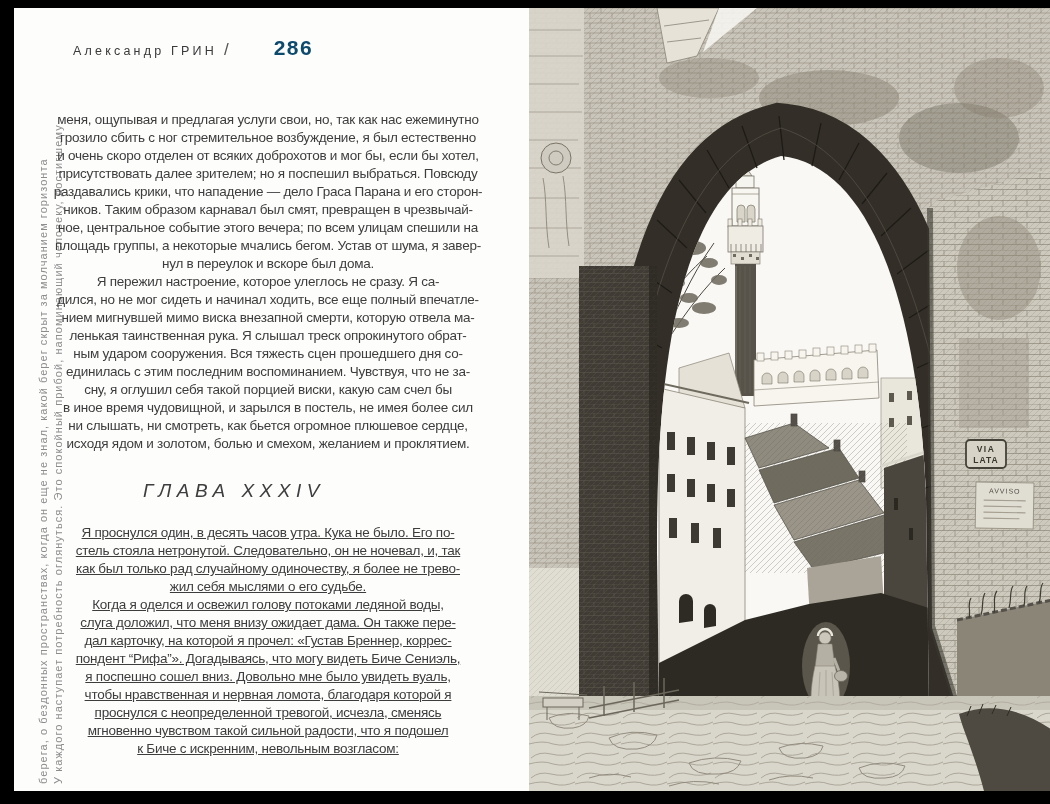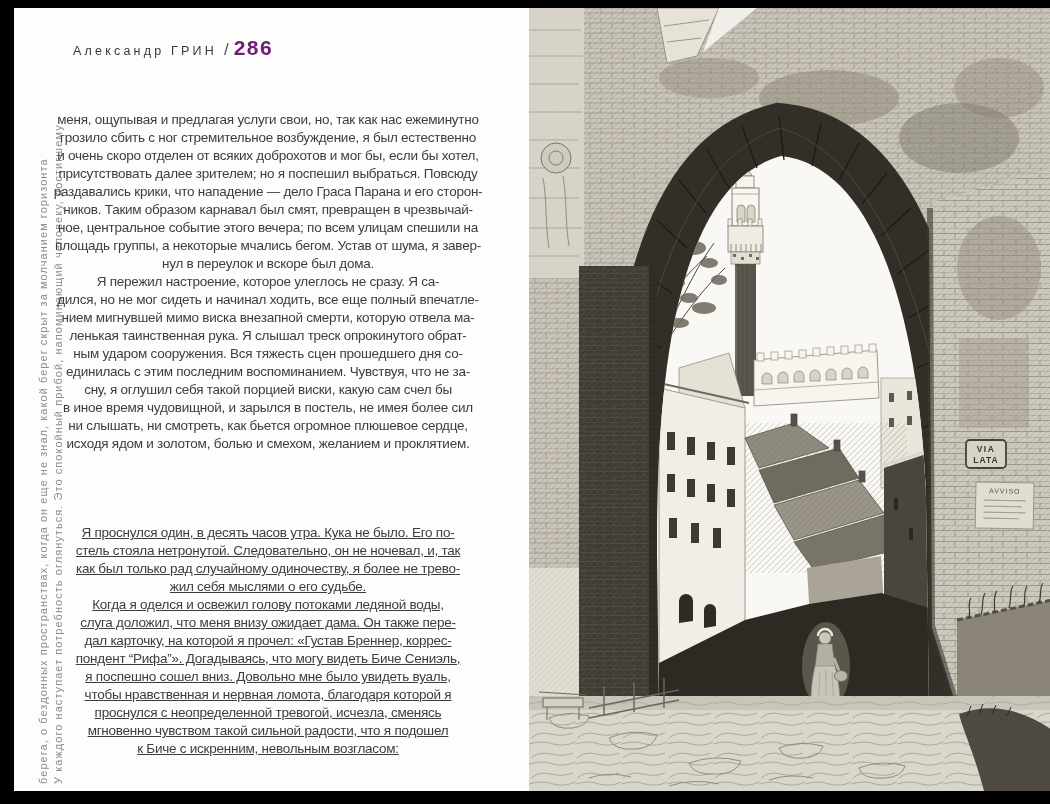--- a/index.html
+++ b/index.html
@@ -3,21 +3,21 @@
 <meta charset="utf-8">
 <style>
   html,body{margin:0;padding:0;background:#222;}
   .canvas{position:relative;width:1050px;height:804px;background:#000;overflow:hidden;
           font-family:"Liberation Sans",sans-serif;}
   .page{position:absolute;left:14px;top:8px;width:1038px;height:783px;background:#fdfdfc;}
   
   .header{position:absolute;left:59px;top:28px;display:flex;align-items:baseline;white-space:nowrap;}
   .header .author{font-size:12.5px;letter-spacing:3.2px;color:#3a3a3a;}
   .header .sep{font-size:17px;color:#555;margin:0 5px 0 7px;font-weight:300;}
-  .header .pagenum{font-size:21px;font-weight:bold;letter-spacing:1.5px;color:#701a75;}
+  .header .pagenum{font-size:21px;font-weight:bold;letter-spacing:1.5px;color:#0c4a6e;margin-left:40px;}
   .margin-quote{position:absolute;left:-303px;top:421px;width:680px;height:30px;
       transform:rotate(-90deg);font-size:11px;letter-spacing:1.05px;line-height:15px;
       color:#8c8c8c;white-space:nowrap;}
   .margin-quote span{display:block;}
   .body-block{position:absolute;left:39px;width:430px;text-align:center;white-space:pre;
       font-size:13.5px;line-height:18px;letter-spacing:-0.25px;color:#3d3d3d;}
   .block1{top:103px;text-align:center;}
   .block2{top:516px;text-decoration:underline;}
   .chapter{position:absolute;left:129px;top:472px;font-size:19px;font-style:italic;
       letter-spacing:5.5px;color:#3e3e3e;}
@@ -56,20 +56,21 @@
 дился, но не мог сидеть и начинал ходить, все еще полный впечатле-
 нием мигнувшей мимо виска внезапной смерти, которую отвела ма-
 ленькая таинственная рука. Я слышал треск опрокинутого обрат-
 ным ударом сооружения. Вся тяжесть сцен прошедшего дня со-
 единилась с этим последним воспоминанием. Чувствуя, что не за-
 сну, я оглушил себя такой порцией виски, какую сам счел бы
 в иное время чудовищной, и зарылся в постель, не имея более сил
 ни слышать, ни смотреть, как бьется огромное плюшевое сердце,
 исходя ядом и золотом, болью и смехом, желанием и проклятием.</div>
 
+    <div class="chapter">ГЛАВА XXXIV</div>
 
     <div class="body-block block2">Я проснулся один, в десять часов утра. Кука не было. Его по-
 стель стояла нетронутой. Следовательно, он не ночевал, и, так
 как был только рад случайному одиночеству, я более не трево-
 жил себя мыслями о его судьбе.
 Когда я оделся и освежил голову потоками ледяной воды,
 слуга доложил, что меня внизу ожидает дама. Он также пере-
 дал карточку, на которой я прочел: «Густав Бреннер, коррес-
 пондент “Рифа”». Догадываясь, что могу видеть Биче Сениэль,
 я поспешно сошел вниз. Довольно мне было увидеть вуаль,

